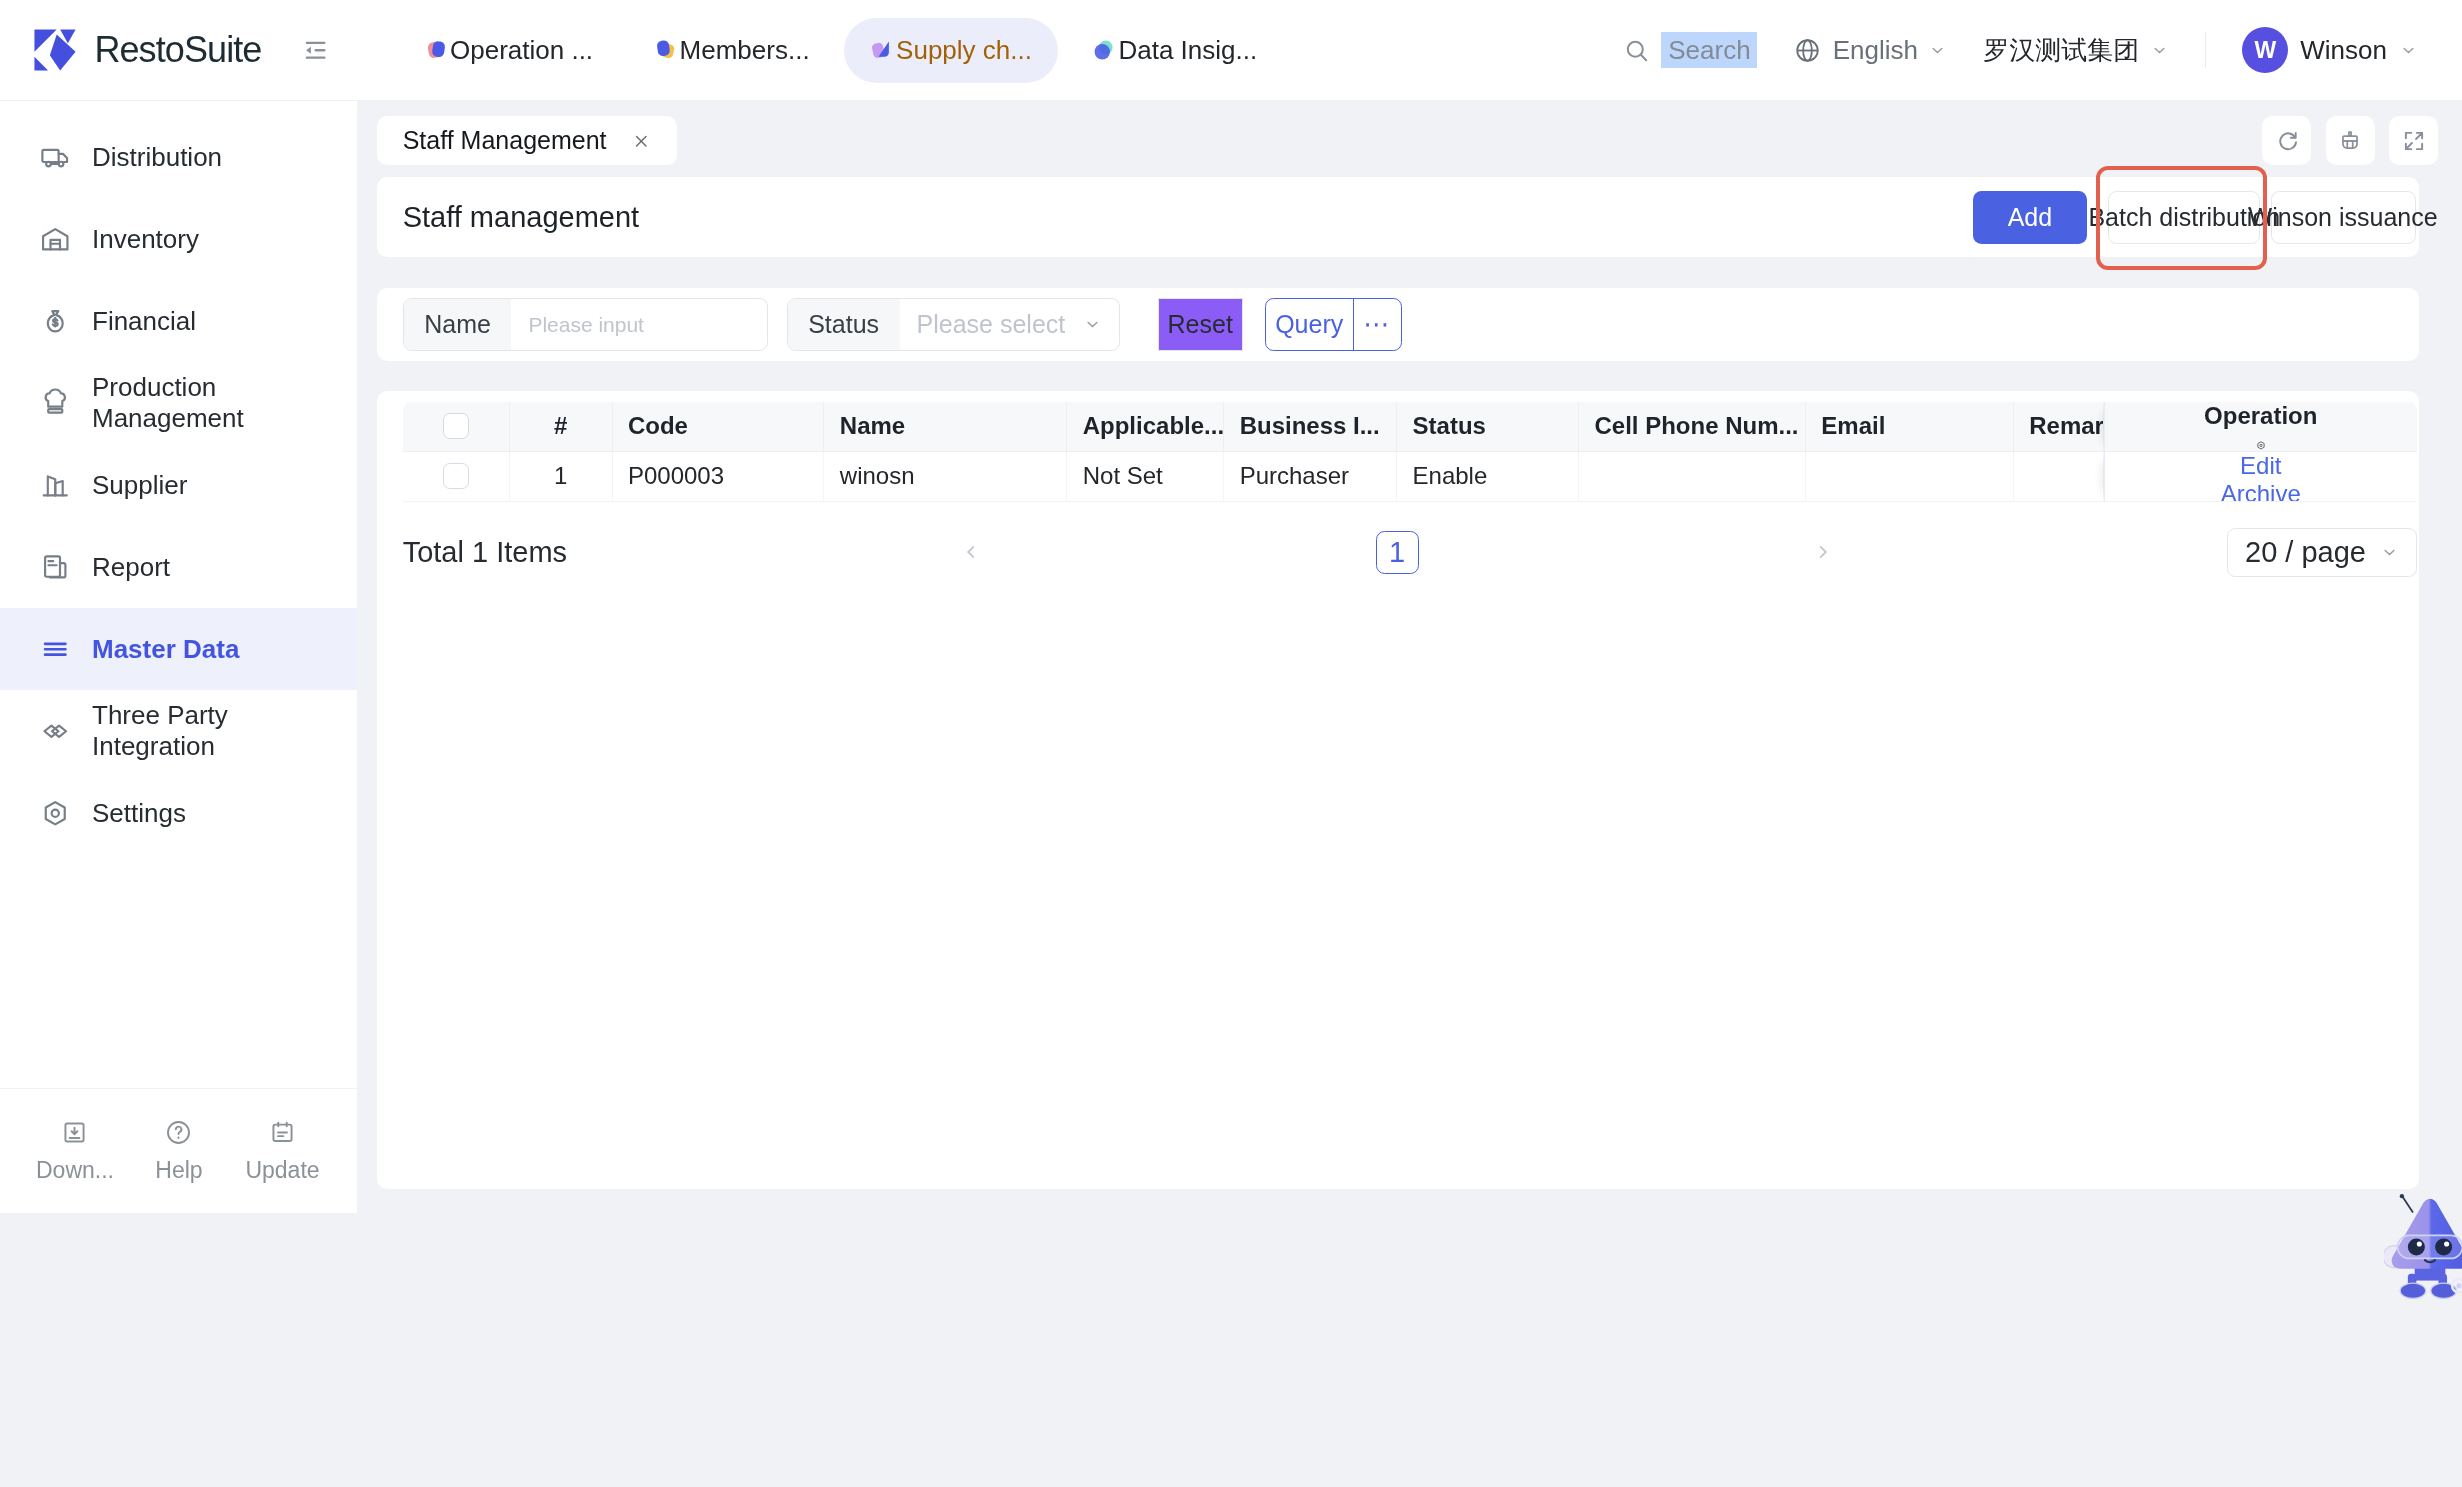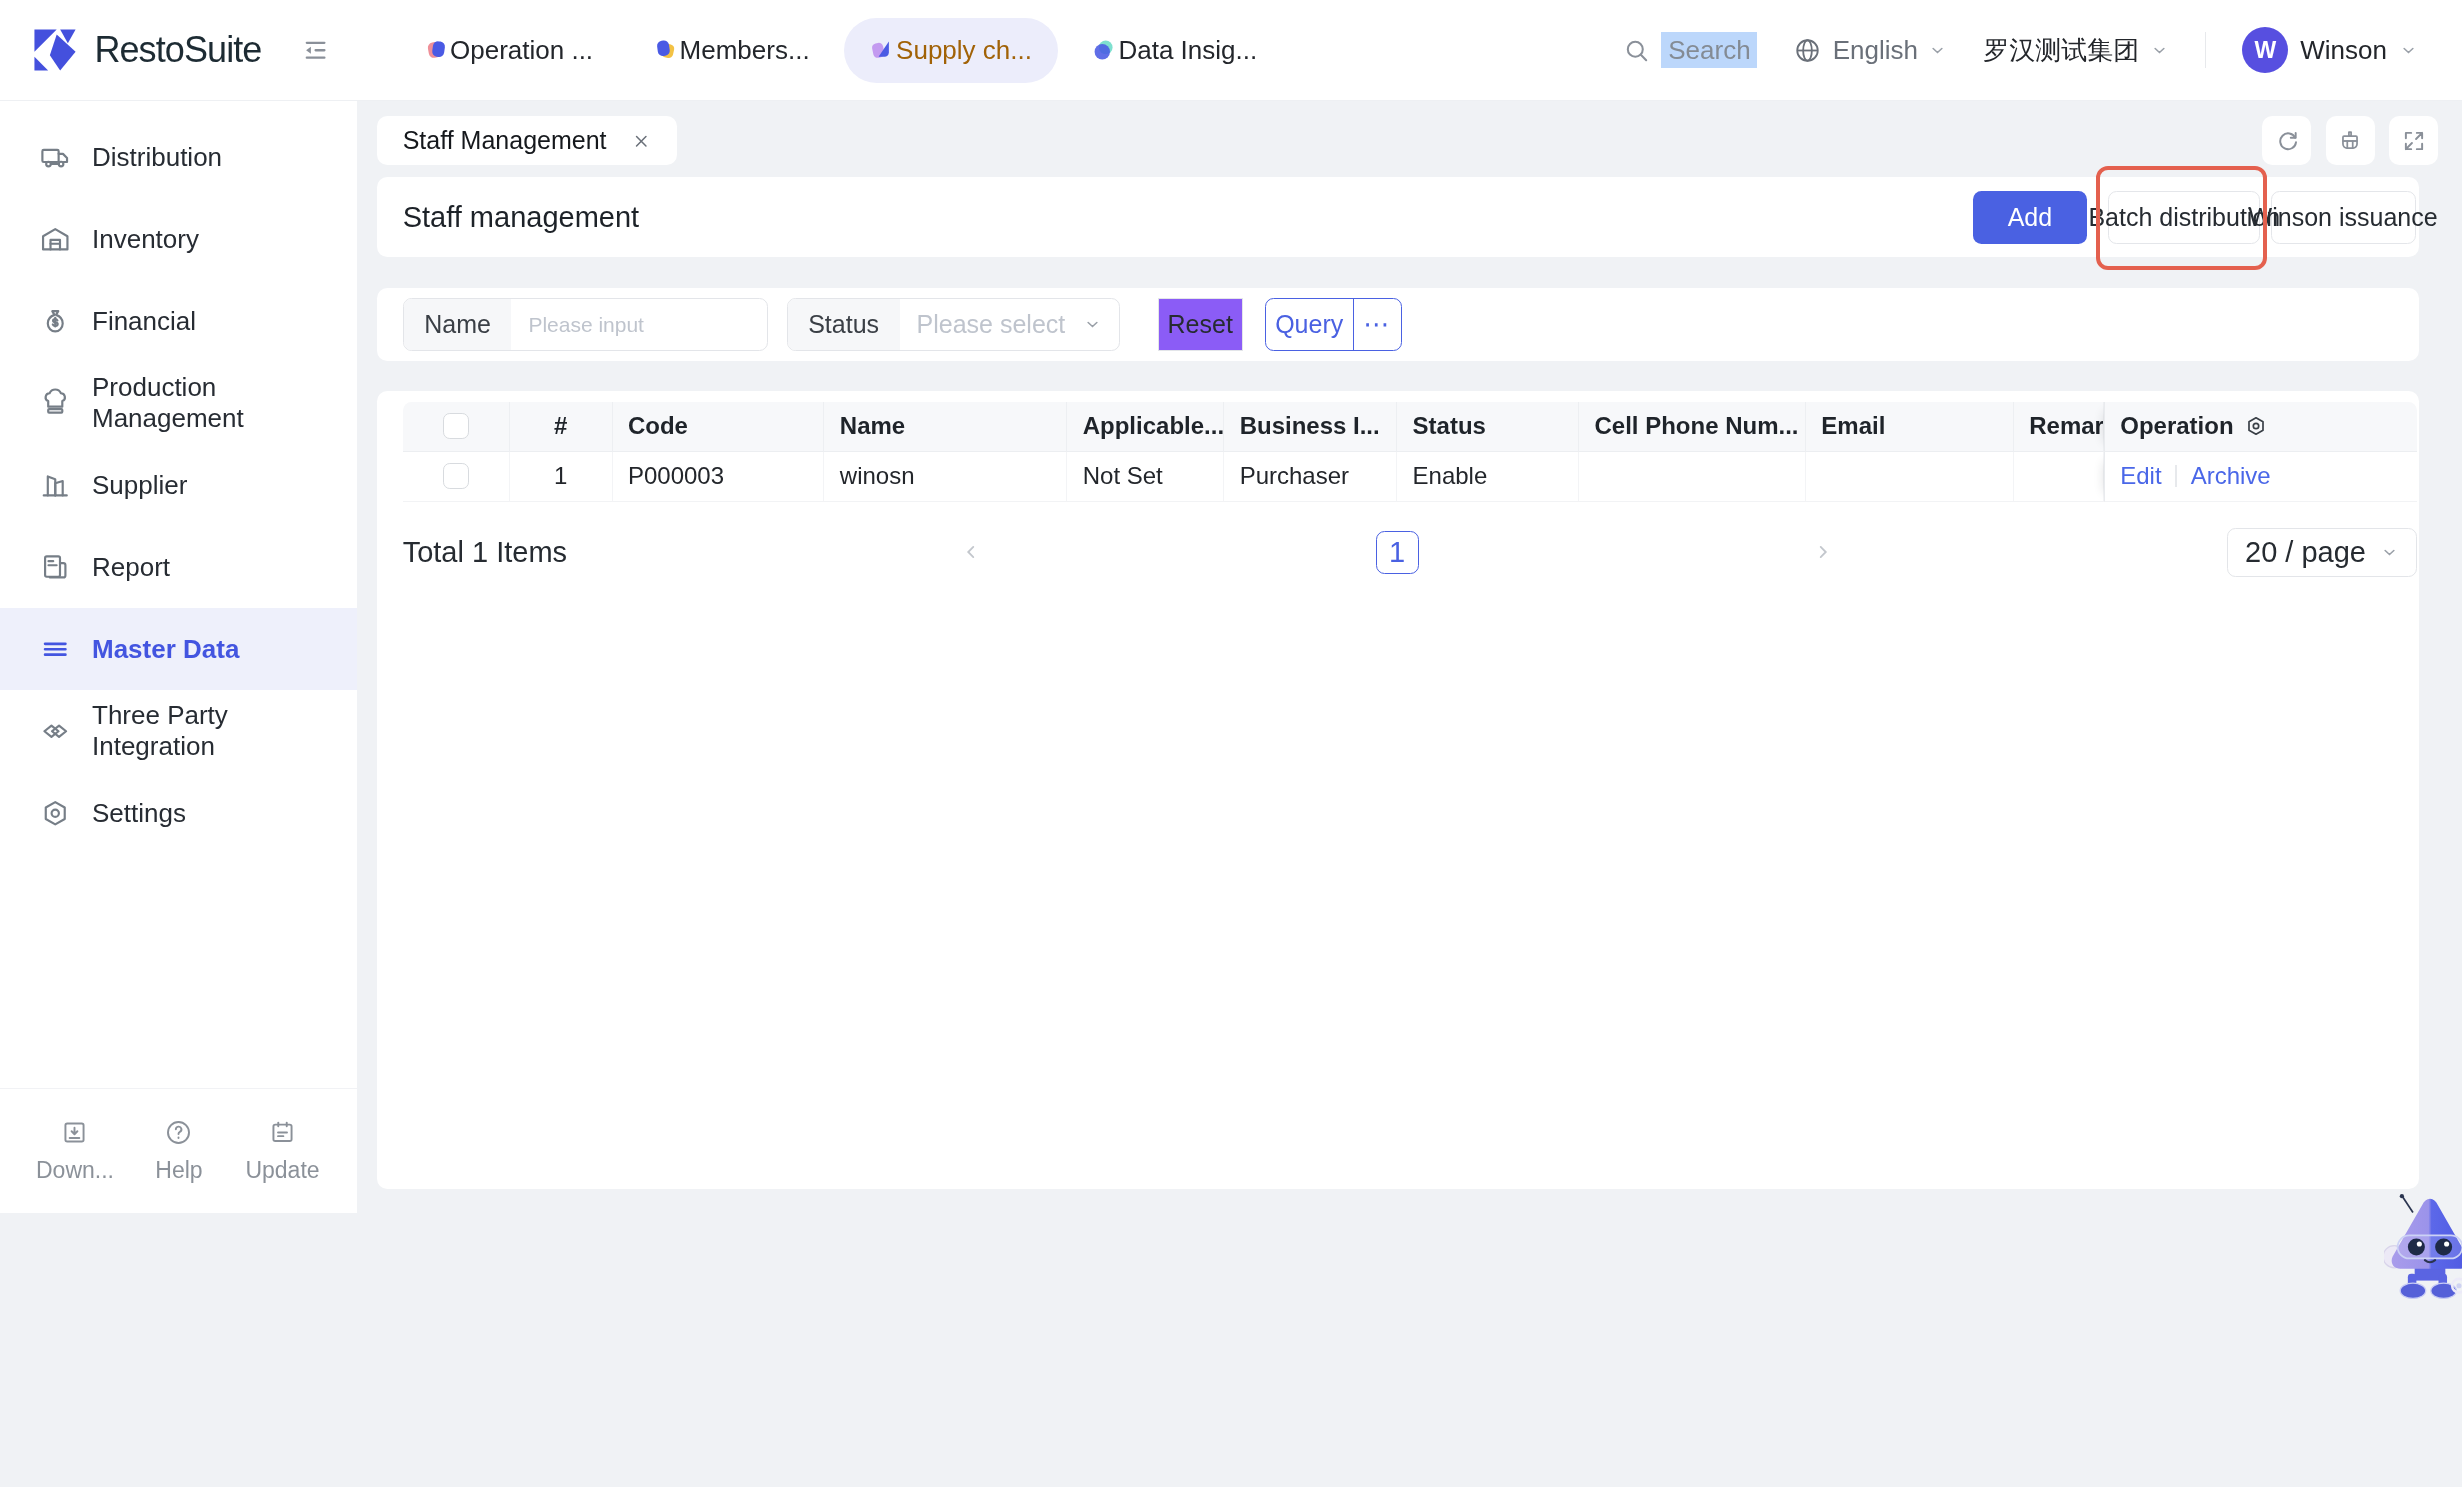--- a/index.html
+++ b/index.html
@@ -100,21 +100,21 @@
   .th .cell { background:#f7f8fa; font-weight:700; color:#1f242a;
               border-right:1.7px solid #edeff2; border-bottom:1.7px solid #eceef1; }
   .td .cell { color:#23262b; background:#fff;
               border-right:1.7px solid #f3f4f6; border-bottom:1.7px solid #f2f3f5; }
   .trow .cell:last-child { border-right:0; }
   .c0 { width:107px; justify-content:center; padding:0; }
   .c1 { width:103px; justify-content:center; padding:0; }
   .c2 { width:212px; } .c3 { width:243px; } .c4 { width:157px; } .c5 { width:173px; }
   .c6 { width:182px; } .c7 { width:227px; } .c8 { width:208px; } .c9 { width:90px; }
   .c10 { width:313px; position:relative; z-index:1;
-         box-shadow:-10.3px 0 10.3px -10.3px rgba(31,35,41,.14); border-left:1.7px solid #e9ebee; }
+         box-shadow:-10.3px 0 10.3px -10.3px rgba(31,35,41,.14); border-left:1.7px solid #e9ebee;flex-direction:column; }
   .th .c0 { border-top-left-radius:8.5px; }
   .th .c10 { border-top-right-radius:8.5px; gap:10.3px; }
   .cb { width:26px; height:26px; border:1.7px solid #d8dbdf; border-radius:6.8px; background:#fff; }
   .link { color:#4a67e8; }
   .op-sep { width:1.7px; height:22px; background:#e7e9ec; margin:0 13.7px; }
 
   .pagination { width:2014px; display:flex; justify-content:space-between; align-items:center;
                 margin-top:26px; gap:17px; font-size:29px; color:#262b31; }
   .pg-chev { color:#c3c7cd; display:flex; }
   .pg-num { width:43px; height:43px; border:1.7px solid #4a61e2; color:#4a61e2; border-radius:8.5px;

